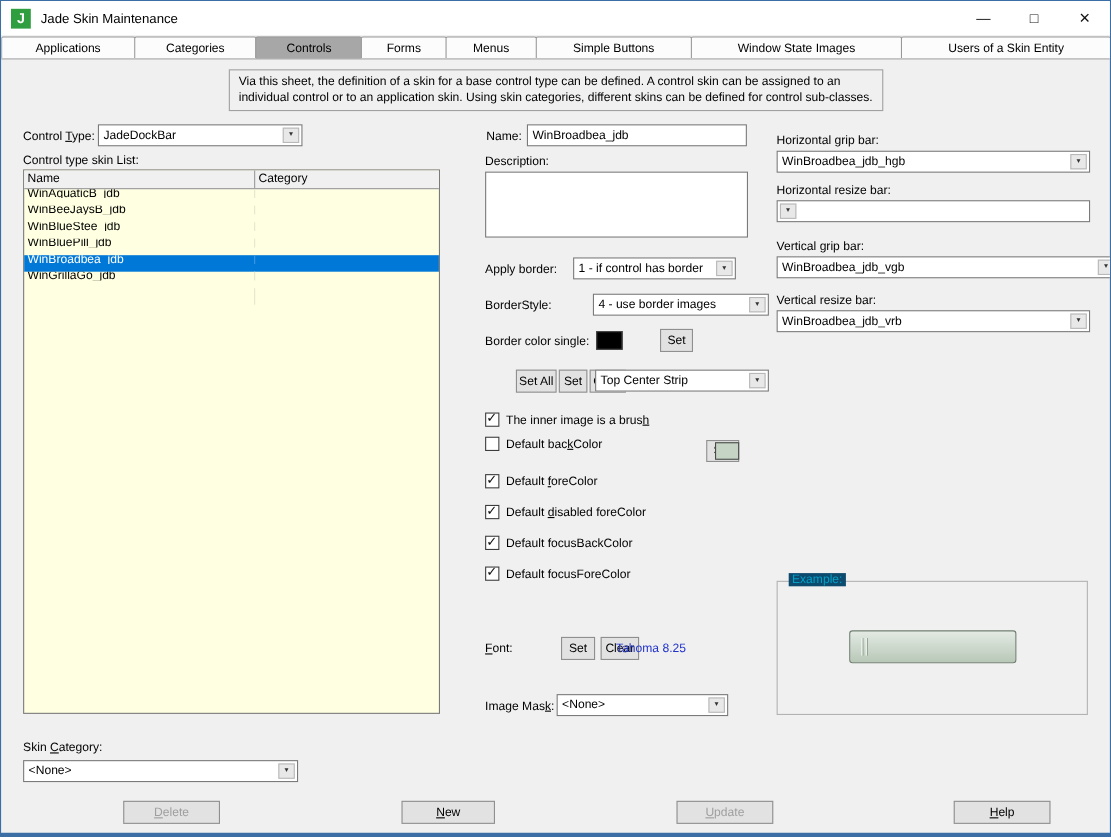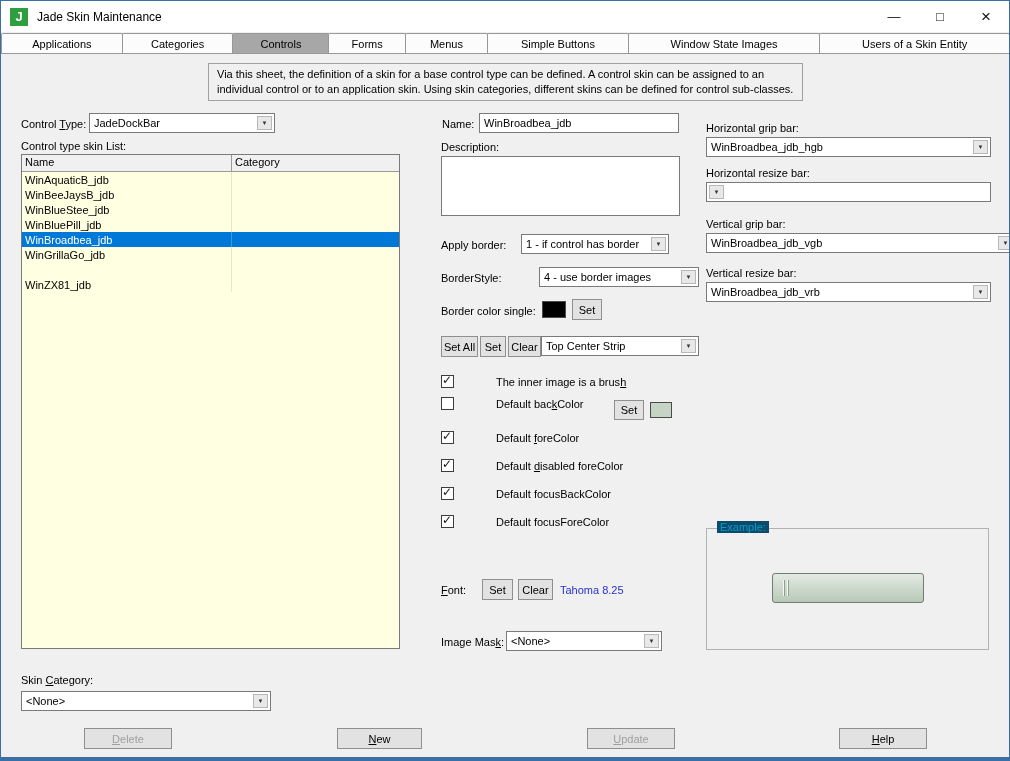--- a/index.html
+++ b/index.html
@@ -19,34 +19,34 @@
          border:1px solid #989898; border-bottom:none; border-radius:2px 2px 0 0; margin-right:-1px; }
   .tab.selected { background:#a7a7a7; }
   .label { position:absolute; font-size:11px; color:#000; white-space:nowrap; }
   .infobox { position:absolute; left:207px; top:62px; width:595px; height:38px; border:1px solid #a0a0a0;
              font-size:11px; line-height:15px; padding:3px 8px; color:#000; }
   .combo { position:absolute; height:20px; background:#fff; border:1px solid #7a7a7a; display:flex; align-items:center; font-size:11px; }
   .combo-val { padding-left:4px; flex:1; overflow:hidden; white-space:nowrap; }
   .combo-arrow { width:15px; height:14px; margin:2px; background:#e8e8e8; border:1px solid #b8b8b8;
                  display:flex; align-items:center; justify-content:center; font-size:6px; color:#333; flex:none; }
   .btn { position:absolute; height:21px; background:#e2e2e2; border:1px solid #8f8f8f; font-size:11px;
-         display:flex; align-items:center; justify-content:center; color:#000; }
+         display:flex; align-items:center; justify-content:center; color:#000;margin-left:28px; }
   .btn.disabled { color:#9f9f9f; }
   .field { position:absolute; background:#fff; border:1px solid #7a7a7a; font-size:11px; padding:2px 4px; }
   textarea.field { resize:none; outline:none; }
   input.field { outline:none; }
   .table { position:absolute; left:20px; top:153px; width:379px; height:495px; border:1px solid #7a7a7a; background:#ffffe1; }
   .thead { display:flex; height:17px; background:#f0f0f0; border-bottom:1px solid #9a9a9a; }
   .th { font-size:11px; padding:1px 3px; border-right:1px solid #9a9a9a; }
-  .tr { display:flex; height:15px; align-items:flex-start; color:#000; }
+  .tr { display:flex; height:15px; align-items:flex-start; color:#000;flex-direction:column; }
   .tr .td { font-size:11px; padding:0 3px; height:100%; display:flex; align-items:center; overflow:hidden; white-space:nowrap; }
   .tr .td:first-child { width:210px; border-right:1px solid #e6e6cc; }
   .tr.selected { background:#0078d7; color:#fff; }
   .tr.selected .td:first-child { border-right-color:#3f97e2; }
-  .cb-row { position:absolute; display:flex; align-items:center; font-size:11px;gap:36px; }
+  .cb-row { position:absolute; display:flex; align-items:center; font-size:11px; }
   .cb { width:13px; height:13px; background:#fff; border:1px solid #3c3c3c; margin-right:6px; position:relative; flex:none; }
   .cb.checked::after { content:"✓"; position:absolute; left:0px; top:-3px; font-size:12px; font-weight:bold; color:#111; }
   .swatch { position:absolute; border:1px solid #4a4a4a; }
   .groupbox { position:absolute; border:1px solid #b2b2b2; }
   .group-label { position:absolute; top:-8px; left:10px; background:#0c4a6e; padding:0 3px; font-size:11px; color:#00a0c6; }
   .sample { position:absolute; left:65px; top:44px; width:152px; height:30px;
             background:linear-gradient(#e3eae3,#b8c8b8); border:1px solid #6f7f6f; border-radius:3px; }
   .sample .grip { position:absolute; top:6px; bottom:6px; width:1px; background:#f4f7f4; box-shadow:1px 0 0 #8fa08f; }
   .font-value { color:#2233cc; }
 </style>
@@ -110,24 +110,20 @@
       <div class="td">WinBroadbea_jdb</div>
       <div class="td"></div>
     </div>
     <div class="tr">
       <div class="td">WinGrillaGo_jdb</div>
       <div class="td"></div>
     </div>
     <div class="tr">
       <div class="td"></div>
     </div>
-    <div class="tr">
-      <div class="td">WinZX81_jdb</div>
-      <div class="td"></div>
-    </div>
   </div>
 
   <div class="label" style="left:20px;top:673px">Skin <u>C</u>ategory:</div>
   <div class="combo" style="left:20px;top:690px;width:250px">
     <span class="combo-val">&lt;None&gt;</span>
     <span class="combo-arrow">▼</span>
   </div>
 
   <div class="label" style="left:441px;top:117px">Name:</div>
   <input class="field" style="left: 478px; top: 112px; width: 200px; height: 20px;" value="WinBroadbea_jdb">

